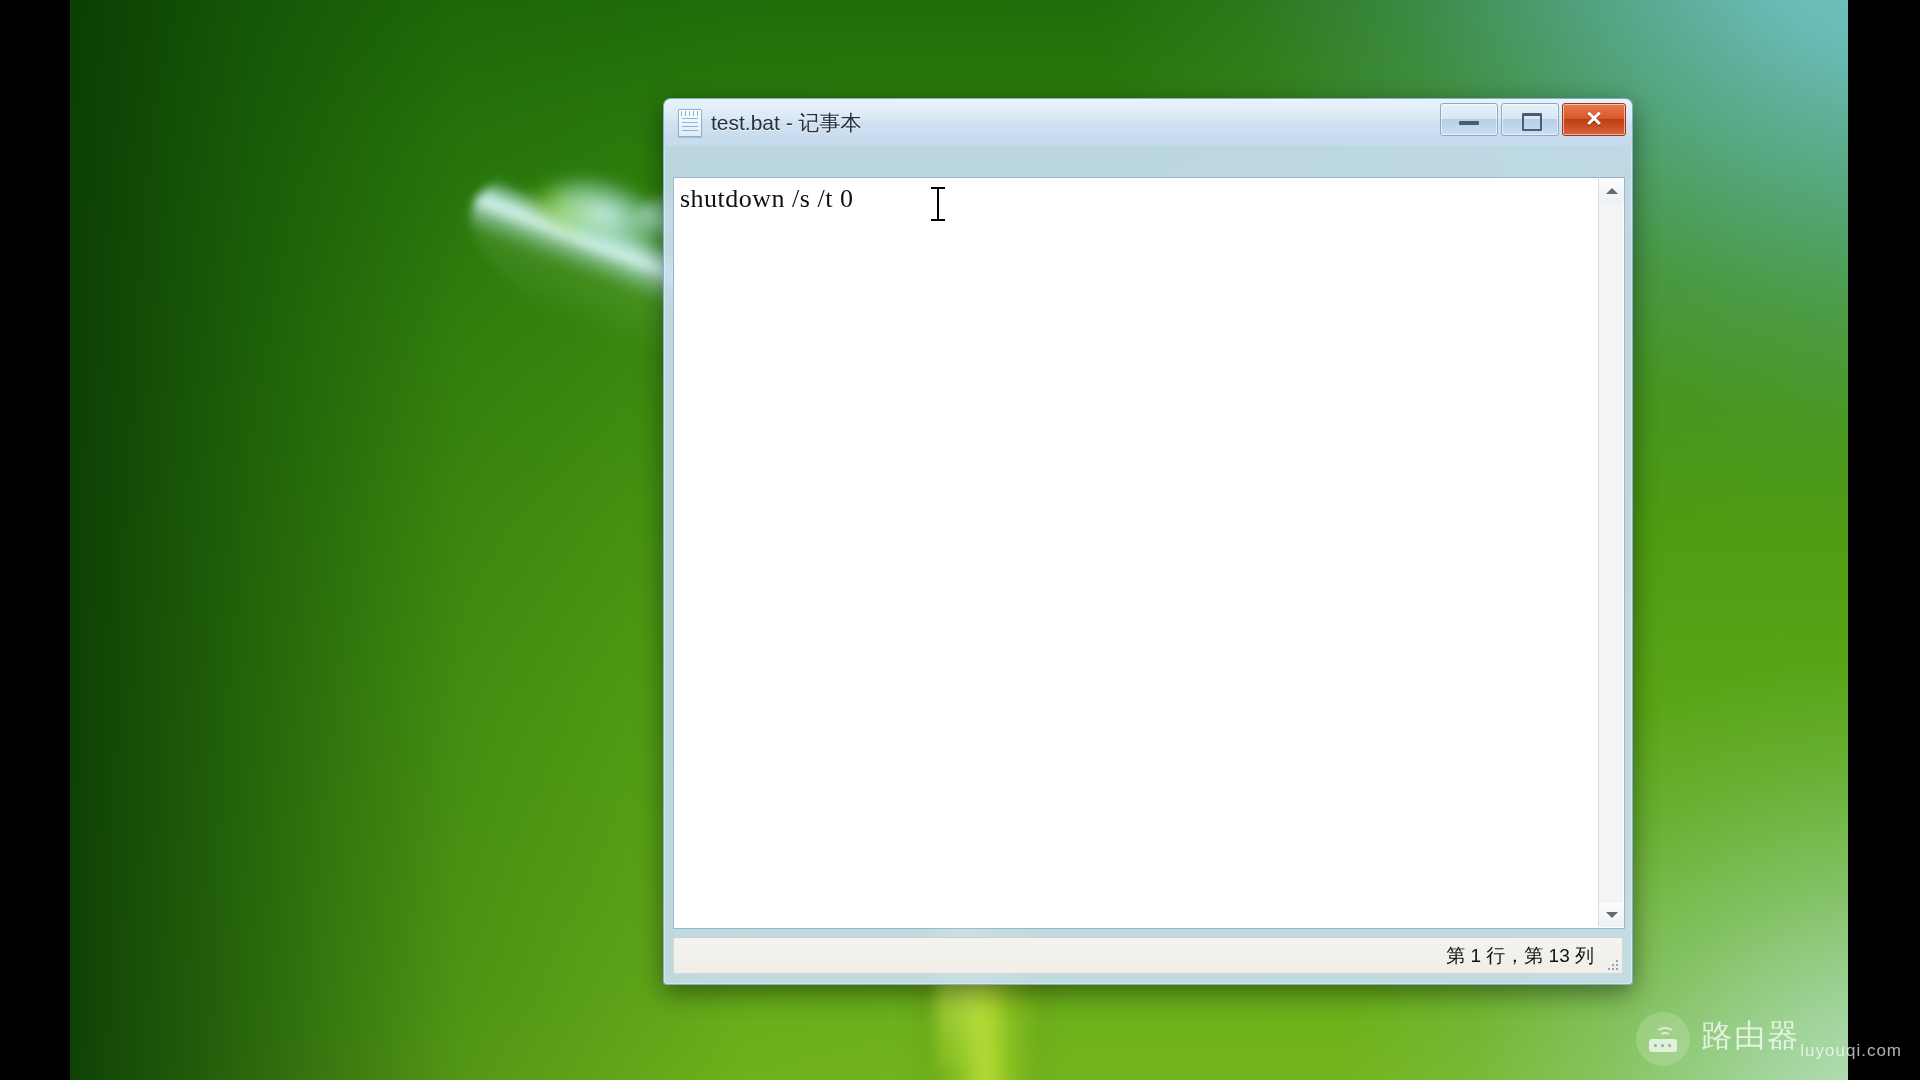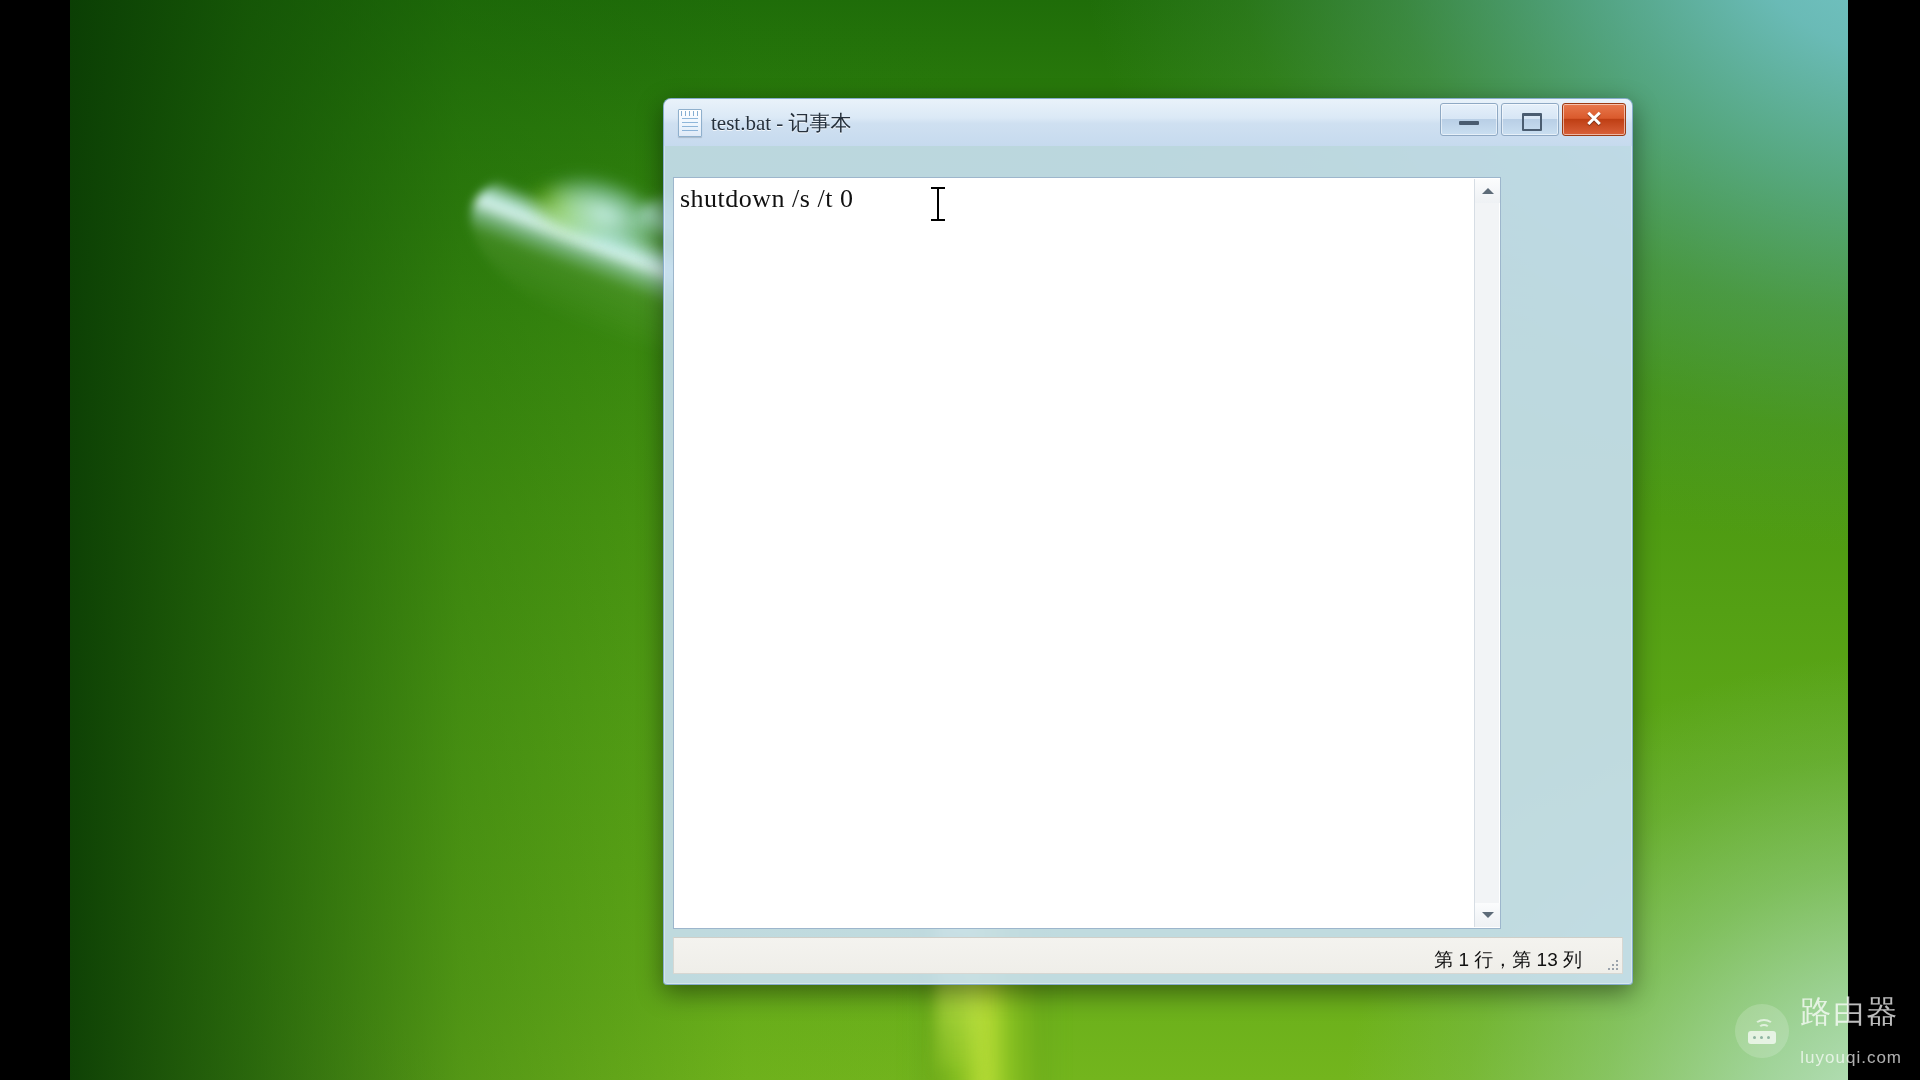--- a/index.html
+++ b/index.html
@@ -287,21 +287,21 @@
     height: 5px;
     background: repeating-linear-gradient(to right,
       rgba(120,165,205,0.9) 0px, rgba(120,165,205,0.9) 1px,
       rgba(0,0,0,0) 1px, rgba(0,0,0,0) 4px);
   }
 
   #title-text {
     margin-left: 9px;
     font-size: 21px;
     color: #26313d;
-    font-family: Liberation Serif, serif;
+    font-family: Liberation Sans, sans-serif;
     white-space: nowrap;
     text-shadow: 0 1px 0 rgba(255,255,255,0.75);
   }
 
   #win-controls {
     position: absolute;
     right: 6px;
     top: 4px;
     display: flex;
     gap: 3px;
@@ -369,21 +369,21 @@
     font-family: "Liberation Sans", sans-serif;
     padding: 2px 9px;
     white-space: nowrap;
     cursor: default;
   }
 
   #editor-area {
     position: absolute;
     left: 9px;
     top: 78px;
-    width: 828px;
+    width: 952px;
     height: 752px;
     background: #ffffff;
     border: 1px solid #9db6cc;
     box-sizing: border-box;
     overflow: hidden;
   }
   #editor-text {
     position: absolute;
     left: 6px;
     top: 6px;
@@ -448,23 +448,23 @@
     position: absolute;
     left: 9px;
     right: 9px;
     top: 838px;
     height: 37px;
     background: linear-gradient(to bottom, #f4f3ef 0%, #efeee9 100%);
     border: 1px solid #d7d7d2;
     border-top: 1px solid #cfcfc9;
     box-sizing: border-box;
     display: flex;
-    align-items: flex-end;
+    align-items: center;
     justify-content: flex-end;
-    padding-right: 40px;
+    padding-right: 28px;
   }
   #status-text {
     font-size: 19px;
     color: #101010;
     font-family: "Liberation Sans", sans-serif;
     white-space: nowrap;
   }
   #resize-grip {
     position: absolute;
     right: 4px;
@@ -510,21 +510,21 @@
   .wm-wave {
     position: absolute;
     border: 2px solid rgba(255,255,255,0.85);
     border-bottom-color: transparent;
     border-left-color: transparent;
     border-right-color: transparent;
     border-radius: 50% 50% 0 0;
   }
   .wm-w1 { left: 23px; top: 20px; width: 8px; height: 6px; }
   .wm-w2 { left: 19px; top: 15px; width: 16px; height: 11px; }
-  #wm-textwrap { display: flex; flex-direction: column; line-height: 1; }
+  #wm-textwrap { display: flex; flex-direction: row; line-height: 1; }
   #wm-cn {
     font-size: 31px;
     color: rgba(255,255,255,0.92);
     font-family: "Liberation Sans", sans-serif;
     letter-spacing: 2px;
   }
   #wm-en {
     margin-top: 22px;
     font-size: 17px;
     color: rgba(255,255,255,0.86);

